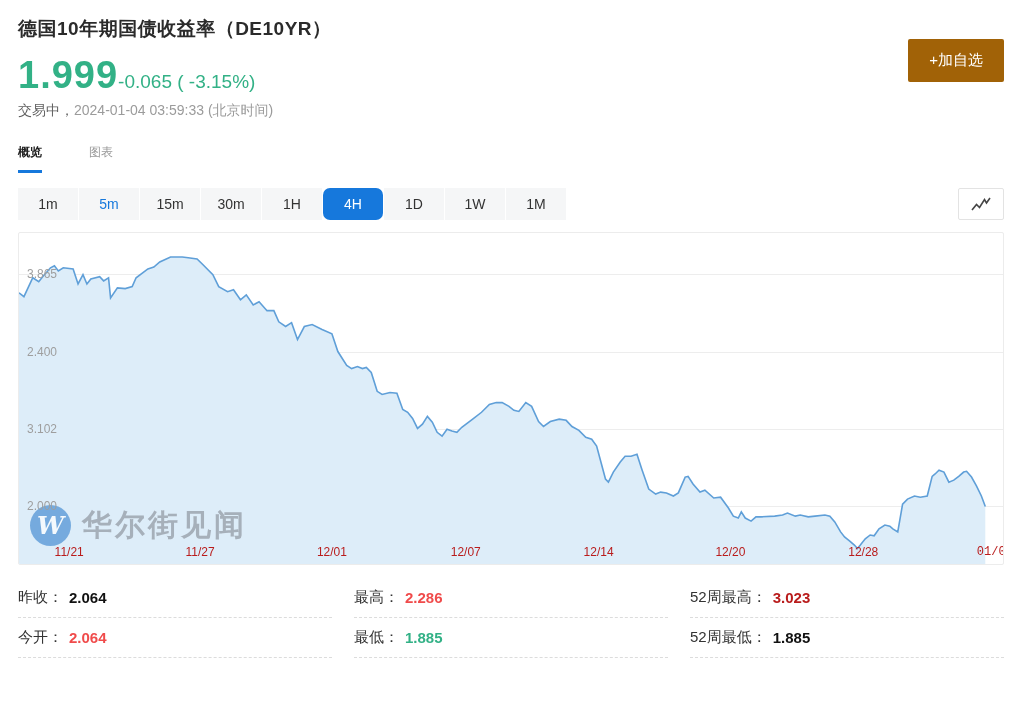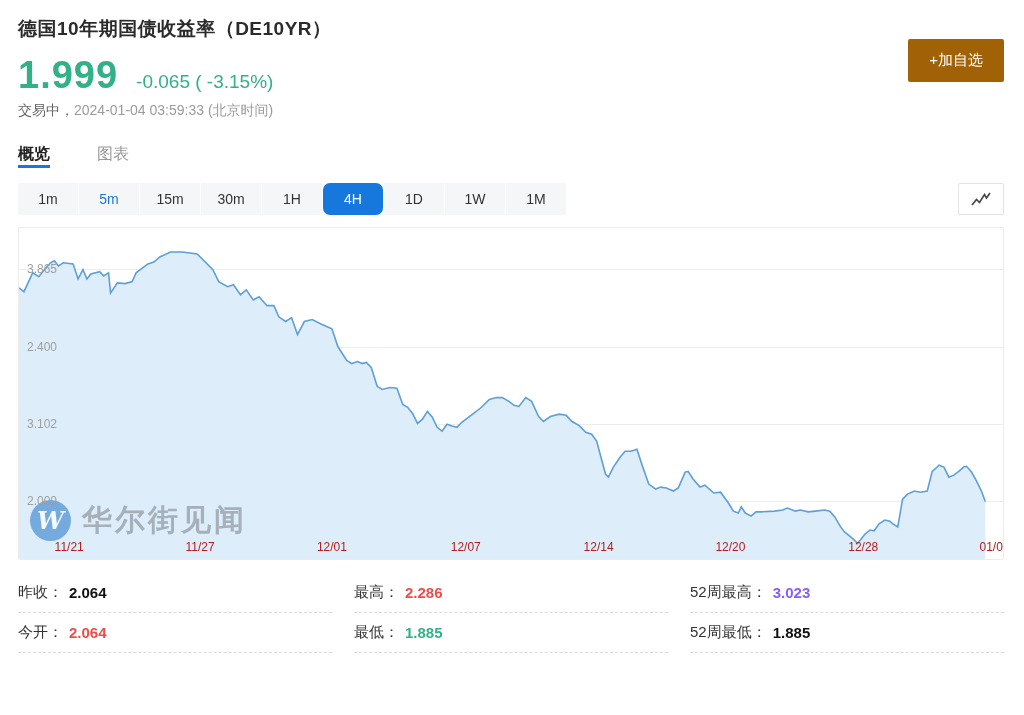--- a/index.html
+++ b/index.html
@@ -3,30 +3,30 @@
 <meta charset="utf-8">
 <style>
   * { margin:0; padding:0; box-sizing:border-box; }
   html,body { background:#fff; }
   body { width:1024px; height:715px; font-family:"Liberation Sans","DejaVu Sans",sans-serif; overflow:hidden; }
   .content { margin:0 20px 0 18px; position:relative; }
 
   
   .hdr { position:relative; padding-top:16px; }
   .title { font-size:19px; color:#2b2b2b; font-weight:600; letter-spacing:.5px; }
-  .price-row { margin-top:12px; display:flex; align-items:baseline; gap:18px; }
+  .price-row { margin-top:12px; display:flex; align-items:baseline; }
   .price { font-size:38px; font-weight:700; letter-spacing:1px; }
   .change { font-size:19px; font-weight:500; }
   .status { margin-top:5px; font-size:14px; color:#9b9b9b; }
   .status .prefix { color:#5f5f5f; }
   .add-btn { position:absolute; right:0; top:39px; color:#fff; font-size:15px; padding:12px 21px; border-radius:2px; border:none; cursor:pointer; }
 
   
   .tabs { margin-top:24px; display:flex; gap:47px; }
-  .tab { font-size:16px; color:#999; cursor:pointer; border-bottom:3px solid transparent; }
+  .tab { font-size:12px; color:#999; padding-bottom:9px; cursor:pointer; border-bottom:3px solid transparent; }
   .tab.active { color:#222; font-weight:700; }
 
   
   .toolbar { margin-top:15px; display:flex; justify-content:space-between; align-items:center; }
   .periods { display:flex; gap:1px; }
   .period { width:60px; height:32px; line-height:32px; text-align:center; background:#f5f6f7; font-size:14px; color:#333; cursor:pointer; }
   .period.active { color:#fff; border-radius:7px; font-weight:500; }
   .chart-btn { width:46px; height:32px; border:1px solid #e3e3e3; border-radius:2px; background:#fff; display:flex; align-items:center; justify-content:center; cursor:pointer; }
 
   
@@ -102,21 +102,21 @@
       <div class="ylabel" style="top: 59.1599%;">3.102</div>
       <div class="gridline" style="top: 82.4971%;"></div>
       <div class="ylabel" style="top: 82.4971%;">2.000</div>
       <div class="xlabel" style="left: 5.1%;">11/21</div>
       <div class="xlabel" style="left: 18.4%;">11/27</div>
       <div class="xlabel" style="left: 31.8%;">12/01</div>
       <div class="xlabel" style="left: 45.4%;">12/07</div>
       <div class="xlabel" style="left: 58.9%;">12/14</div>
       <div class="xlabel" style="left: 72.3%;">12/20</div>
       <div class="xlabel" style="left: 85.8%;">12/28</div>
-      <div class="xlabel" style="left: 98.8%;">01/0</div>
+      <div class="xlabel" style="left: 98.8%; font-family: Liberation Mono, monospace;">01/0</div>
     </div>
 
   <div class="stats" id="stats">
       <div>
         <div class="stat">
           <span>昨收：</span>
           <span class="val" style="color: rgb(17, 17, 17);">2.064</span>
         </div>
         <div class="stat">
           <span>今开：</span>
@@ -129,21 +129,21 @@
           <span class="val" style="color: rgb(240, 75, 75);">2.286</span>
         </div>
         <div class="stat">
           <span>最低：</span>
           <span class="val" style="color: rgb(50, 177, 134);">1.885</span>
         </div>
       </div>
       <div>
         <div class="stat">
           <span>52周最高：</span>
-          <span class="val" style="color: #8b5cf6;">3.023</span>
+          <span class="val" style="color: #b91c1c;">3.023</span>
         </div>
         <div class="stat">
           <span>52周最低：</span>
           <span class="val" style="color: rgb(17, 17, 17);">1.885</span>
         </div>
       </div>
     </div>
 
 </div>
 

